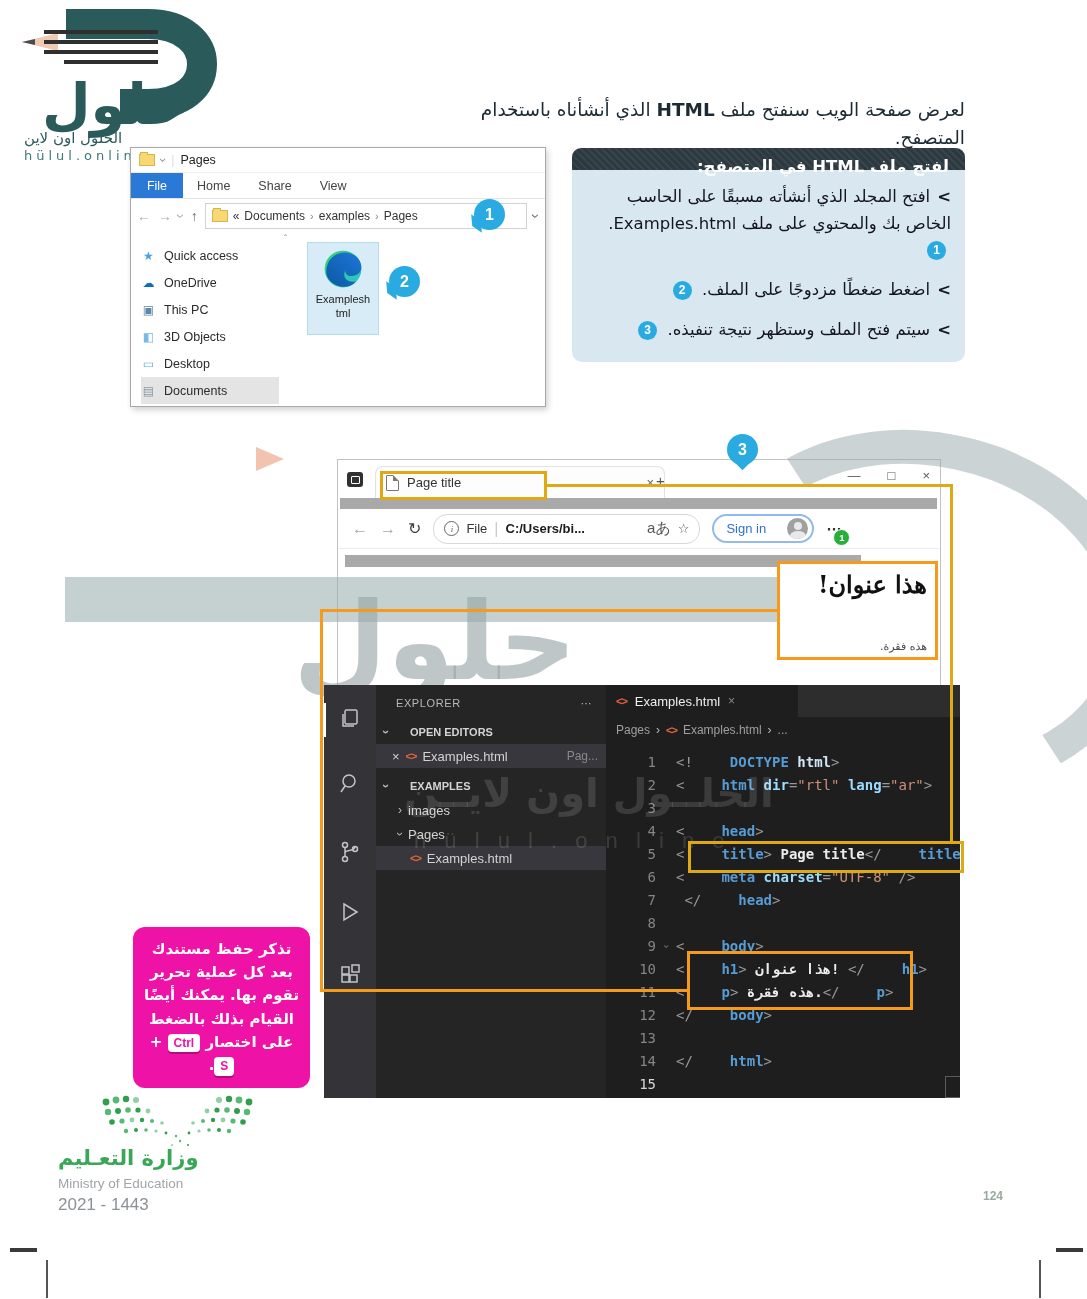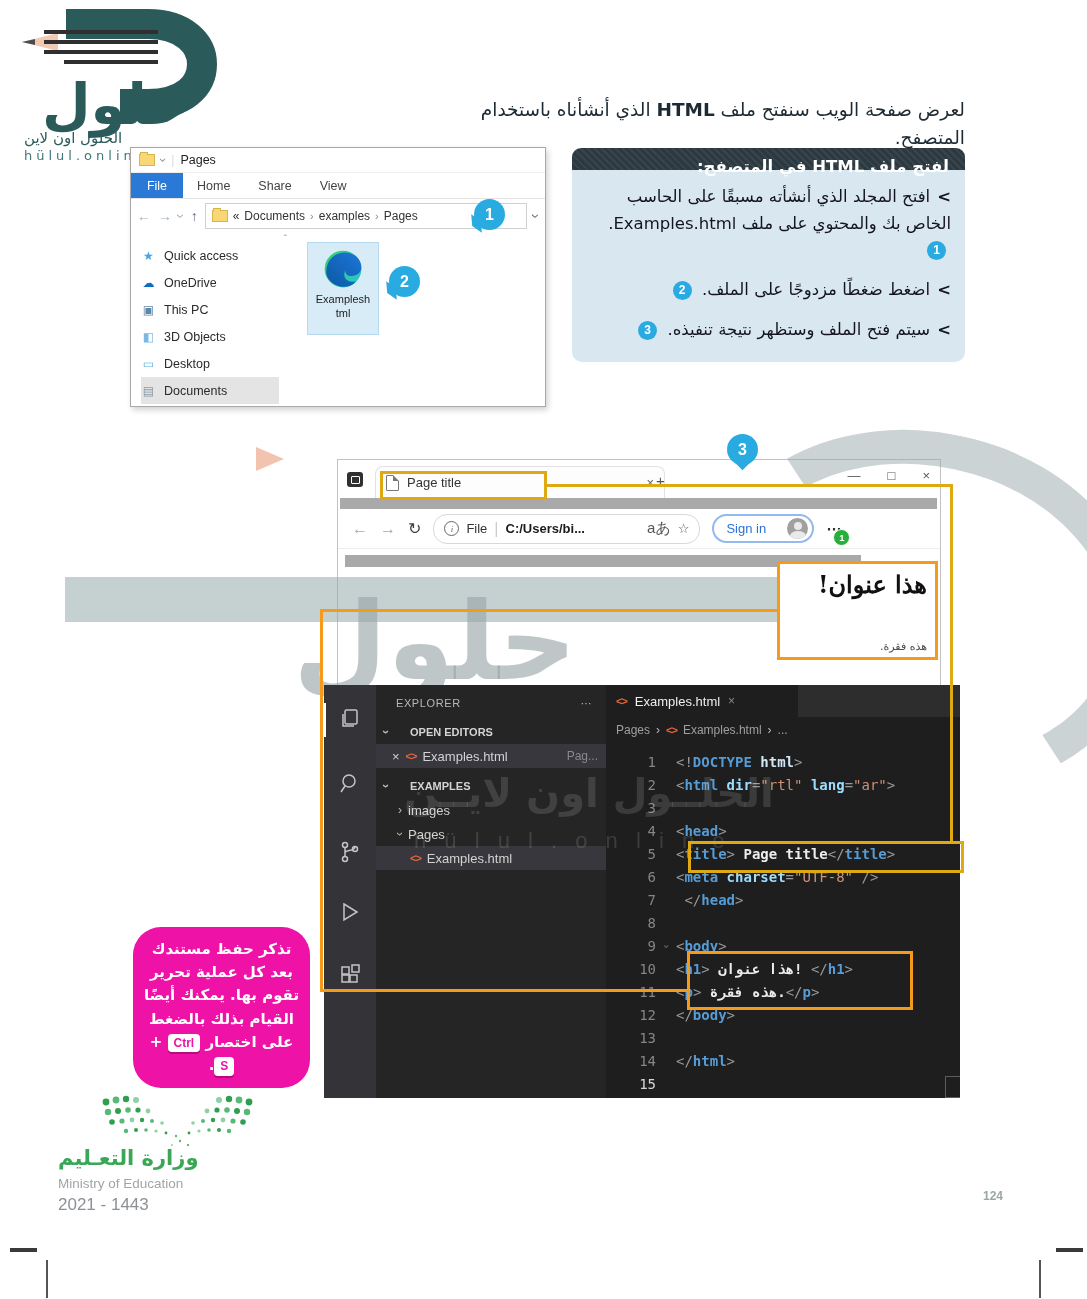--- a/index.html
+++ b/index.html
@@ -134,26 +134,26 @@
   #edit{position:absolute;left:282px;top:0;right:0;bottom:0;}
   #etabbar{height:32px;background:#2d2d2d;display:flex;}
   #etab{width:172px;background:#1e1e1e;display:flex;align-items:center;gap:8px;padding:0 10px;font-size:13px;color:#eee;}
   #ecrumb{height:26px;display:flex;align-items:center;gap:6px;padding-left:10px;font-size:12px;color:#9f9f9f;}
   #code{position:absolute;left:0;top:66px;right:0;font-family:"DejaVu Sans Mono","DejaVu Sans",monospace;font-size:14px;}
   .cl{display:flex;height:23px;line-height:23px;}
   .cl .ln{width:50px;text-align:right;color:#858585;flex:none;}
   .cl .fold{width:20px;text-align:center;color:#888;font-size:10px;flex:none;}
   .cl .lc{white-space:pre;}
   .cl.active .ln{color:#d7d7d7;}
-  .seg-p{color:#9a9a9a;} .seg-t{color:#569cd6;font-weight:bold;} .seg-a{color:#9cdcfe;font-weight:bold;}
+  .seg-p{color:#9a9a9a;} .seg-t{color:#569cd6;font-weight:bold;margin-left:37px;} .seg-a{color:#9cdcfe;font-weight:bold;}
   .seg-s{color:#ce9178;} .seg-w{color:#ececec;font-weight:bold;} .seg-b{color:#cfe6f5;font-weight:bold;} .seg-n{}
   #cursorbox{position:absolute;left:339px;top:391px;width:280px;height:20px;border:1px solid #5c5c5c;}
 
   
-  #note{left:133px;top:927px;width:177px;height:161px;background:#ee12a6;border-radius:28px;z-index:35;
+  #note{left:133px;top:927px;width:177px;height:161px;background:#ee12a6;border-radius:12px;z-index:35;
      display:flex;align-items:center;justify-content:center;padding:10px;box-sizing:border-box;}
   #note .txt{color:#fff;font-weight:bold;font-size:15px;line-height:1.55;text-align:center;}
   .key{display:inline-block;background:#fff;color:#ee12a6;border-radius:4px;padding:0 6px;font-size:12px;
      font-weight:bold;font-family:"Liberation Sans",sans-serif;direction:ltr;box-shadow:0 2px 0 rgba(0,0,0,.25);}
 
   
   #moe-ar{left:58px;top:1146px;width:200px;color:#3aa757;font-size:21px;font-weight:bold;text-align:left;direction:rtl;z-index:5;}
   #moe-en{left:58px;top:1176px;color:#a0a5aa;font-size:13.5px;z-index:5;}
   #moe-yr{left:58px;top:1195px;color:#8c9196;font-size:17px;z-index:5;}
   #pageno{left:983px;top:1189px;color:#9aa89f;font-weight:bold;font-size:12px;z-index:5;}

